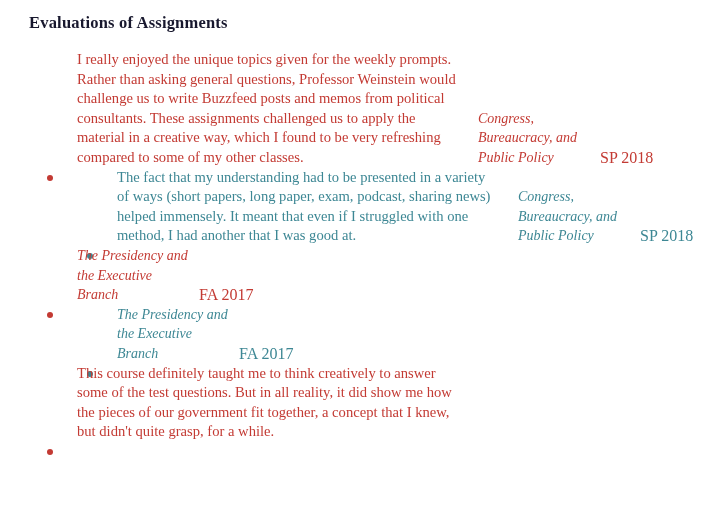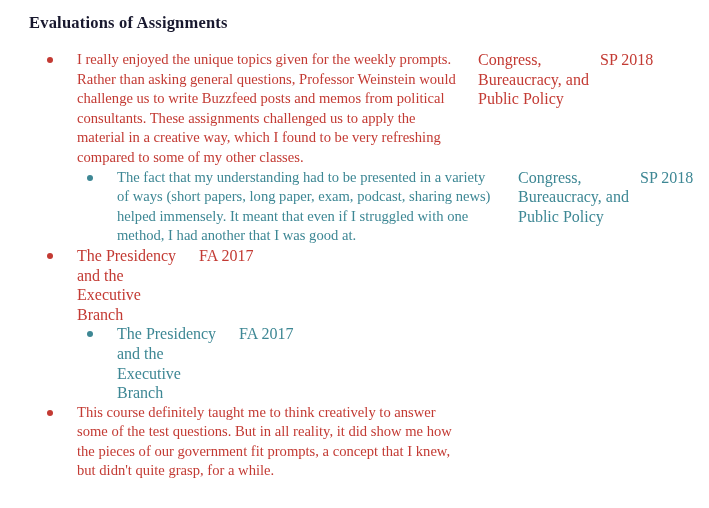--- a/index.html
+++ b/index.html
@@ -37,21 +37,21 @@
   .eval-list {
     position: absolute;
     left: 0;
     top: 50px;
     width: 709px;
   }
 
   .eval-row {
     position: relative;
     display: flex;
-    align-items: flex-start;
+    align-items: flex-end;
     width: 709px;
     box-sizing: border-box;
   }
 
   .bullet-cell {
     width: 77px;
     flex: 0 0 77px;
     position: relative;
     box-sizing: border-box;
   }
@@ -73,21 +73,22 @@
     padding-right: 18px;
     font-size: 14.6px;
     line-height: 19.6px;
     text-align: left;
   }
 
   .course-cell {
     flex: 0 0 122px;
     width: 122px;
     box-sizing: border-box;
-    font-size: 16px;
+    font-style: italic;
+    font-size: 14px;
     line-height: 19.6px;
     padding-right: 8px;
   }
 
   .term-cell {
     flex: 1 1 auto;
     box-sizing: border-box;
     font-size: 16px;
     line-height: 19.6px;
     white-space: nowrap;
@@ -131,17 +132,17 @@
         <div class="bullet-cell">
           <span class="bullet-dot"></span>
         </div>
         <div class="course-cell">The Presidency and the Executive Branch</div>
         <div class="term-cell">FA 2017</div>
       </div>
       <div class="eval-row row-red">
         <div class="bullet-cell">
           <span class="bullet-dot"></span>
         </div>
-        <div class="comment-cell">This course definitely taught me to think creatively to answer some of the test questions. But in all reality, it did show me how the pieces of our government fit prompts, a concept that I knew, but didn't quite grasp, for a while.</div>
+        <div class="comment-cell">This course definitely taught me to think creatively to answer some of the test questions. But in all reality, it did show me how the pieces of our government fit together, a concept that I knew, but didn't quite grasp, for a while.</div>
       </div>
     </div>
 
 </div>
 
 </body></html>

